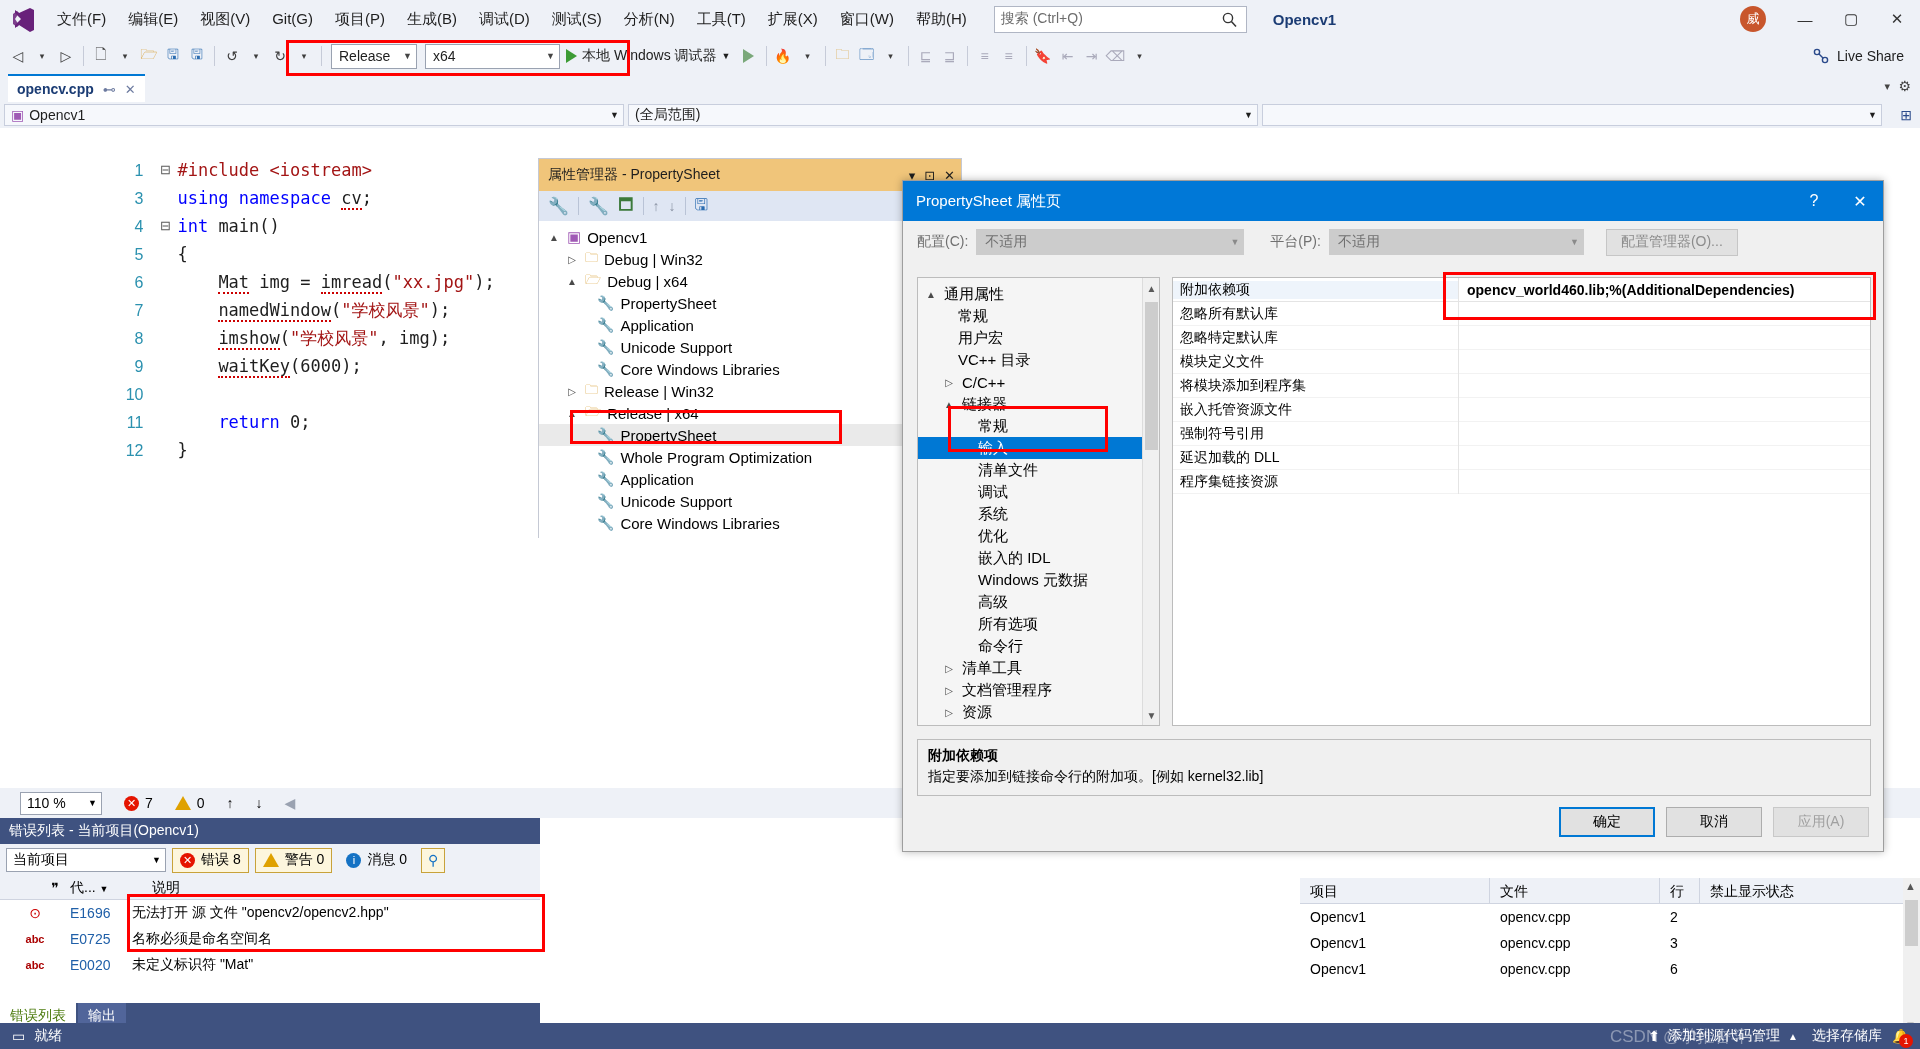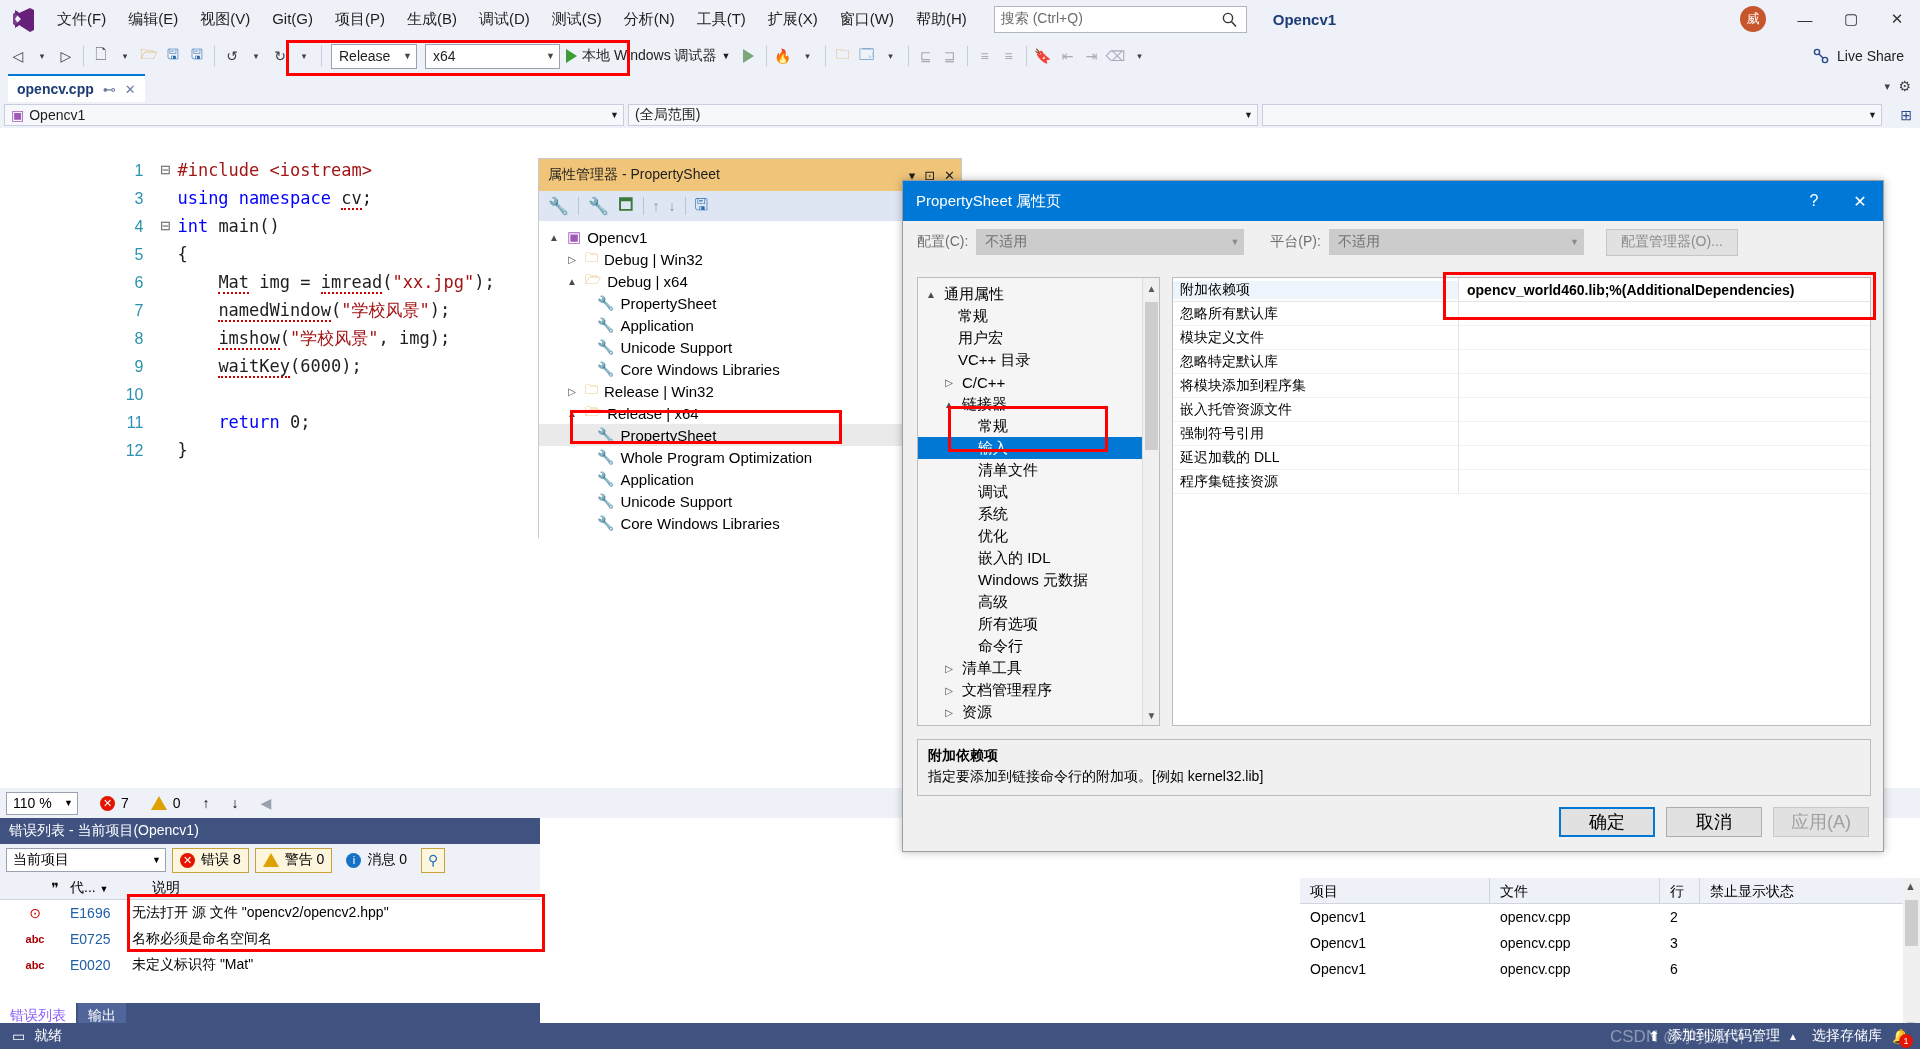--- a/index.html
+++ b/index.html
@@ -87,42 +87,42 @@
           font-family:"Liberation Sans",sans-serif; vertical-align:top;}
   .k-pre { color:#a31515; }
   .k-kw  { color:#0000ff; }
   .k-str { color:#a31515; }
   .k-plain { color:#1e1e1e; }
   .chg-mark { position:absolute; left:108px; top:3px; width:4px; height:22px; background:#10893e; }
   .wavy { border-bottom:2px dotted #c00; }
   .code-highlight { background:#f0f0f0; }
 
   .zoombar { position:absolute; left:0; top:788px; width:1920px; height:30px; background:#eef1f7; display:flex; align-items:center; }
-  .zoom-combo { width:72px; height:23px; margin-left:6px; background:#fff; border:1px solid #9aa2b1;
+  .zoom-combo { width:82px; height:23px; margin-left:20px; background:#fff; border:1px solid #9aa2b1;
                 display:flex; align-items:center; padding:0 4px 0 6px; font-size:14px; }
   .zoom-combo .car { margin-left:auto; font-size:9px; }
   .zb-item { display:flex; align-items:center; gap:6px; margin-left:22px; font-size:14px; }
   .err-dot { width:15px;height:15px;border-radius:50%;background:#e51400;color:#fff;font-size:11px;
              display:flex;align-items:center;justify-content:center; }
   .warn-tri { width:0;height:0;border-left:8px solid transparent;border-right:8px solid transparent;border-bottom:14px solid #dfa100; }
 
   
   .errpanel { position:absolute; left:0; top:818px; width:540px; height:215px; background:#fff; }
   .errpanel-title { height:26px; background:#3f5280; color:#fff; font-size:14px; display:flex; align-items:center; padding-left:9px; }
   .errpanel-toolbar { height:32px; background:#eef1f7; display:flex; align-items:center; padding-left:6px; gap:6px; }
   .errcombo { width:160px; height:24px; background:#fff; border:1px solid #9aa2b1; display:flex; align-items:center; padding:0 4px 0 6px; font-size:14px; }
   .errcombo .car { margin-left:auto; font-size:9px; }
   .pill { height:25px; border:1px solid #c8a23a; background:#fdf6dd; display:flex; align-items:center; gap:6px; padding:0 7px; font-size:14px; }
   .info-dot { width:15px;height:15px;border-radius:50%;background:#1572c4;color:#fff;font-size:11px;display:flex;align-items:center;justify-content:center; }
   .err-cols { height:24px; background:#eef1f7; display:flex; align-items:center; font-size:14px; border-bottom:1px solid #cfd4e0; }
   .err-row { height:26px; display:flex; align-items:center; font-size:14px; }
   .err-code { color:#1f5fa8; width:62px; }
   .tabs-bottom { position:absolute; left:0; top:1003px; width:540px; height:26px; background:#3f5280; display:flex; align-items:flex-end; }
   .btab { height:26px; padding:0 10px; display:flex; align-items:center; font-size:14px; }
-  .btab.active { background:#fff; color:#8b5cf6; }
+  .btab.active { background:#fff; color:#4d7c0f; }
   .btab.inactive { background:#51659a; color:#fff; margin-left:2px; }
 
   
   .errgrid { position:absolute; left:1300px; top:878px; width:620px; height:155px; background:#fff; font-size:14px; }
   .eg-head { height:26px; background:#eef1f7; display:flex; align-items:center; border-bottom:1px solid #cfd4e0; }
   .eg-head > div { padding-left:10px; border-right:1px solid #cfd4e0; height:26px; line-height:26px; }
   .eg-row { height:26px; display:flex; align-items:center; }
   .eg-row > div { padding-left:10px; height:26px; line-height:26px; }
 
   
@@ -168,21 +168,21 @@
   .ps-grid { flex:1; margin-left:12px; background:#fff; border:1px solid #bcbcbc; }
   .pg-row { height:24px; display:flex; align-items:center; font-size:14px; border-bottom:1px solid #f2f2f2; }
   .pg-row .nm { width:285px; padding-left:7px; }
   .pg-row .vl { flex:1; padding-left:8px; border-left:1px solid #e4e4e4; height:24px; line-height:24px; }
   .pg-row.first .nm { background:#eef4fb; }
   .pg-row.first { border-bottom:1px solid #e4e4e4; }
   .ps-desc { position:absolute; left:14px; top:558px; width:954px; height:57px; background:#f0f0f0;
              border:1px solid #bcbcbc; padding:7px 10px; font-size:14px; }
   .ps-desc .h { font-weight:bold; margin-bottom:3px; }
   .ps-foot { position:absolute; right:14px; bottom:14px; display:flex; gap:11px; }
-  .ps-btn { width:96px; height:30px; display:flex; align-items:center; justify-content:center; font-size:18px;
+  .ps-btn { width:96px; height:30px; display:flex; align-items:center; justify-content:center; font-size:14px;
             background:#e1e1e1; border:1px solid #adadad; }
   .ps-btn.default { background:#e1e1e1; border:2px solid #0078d4; }
   .ps-btn.disabled { color:#a0a0a0; border-color:#c8c8c8; }
 
   
   .redbox { position:absolute; border:3px solid #ff0000; pointer-events:none; }
 
   
   .watermark { position:absolute; color:rgba(255,255,255,.40); font-size:17px; white-space:nowrap; }
 </style>
@@ -660,25 +660,25 @@
       <div class="ps-grid">
         <div class="pg-row first">
           <div class="nm">附加依赖项</div>
           <div class="vl" style="font-weight:bold">opencv_world460.lib;%(AdditionalDependencies)</div>
         </div>
         <div class="pg-row">
           <div class="nm">忽略所有默认库</div>
           <div class="vl"></div>
         </div>
         <div class="pg-row">
+          <div class="nm">忽略特定默认库</div>
+          <div class="vl"></div>
+        </div>
+        <div class="pg-row">
           <div class="nm">模块定义文件</div>
-          <div class="vl"></div>
-        </div>
-        <div class="pg-row">
-          <div class="nm">忽略特定默认库</div>
           <div class="vl"></div>
         </div>
         <div class="pg-row">
           <div class="nm">将模块添加到程序集</div>
           <div class="vl"></div>
         </div>
         <div class="pg-row">
           <div class="nm">嵌入托管资源文件</div>
           <div class="vl"></div>
         </div>

